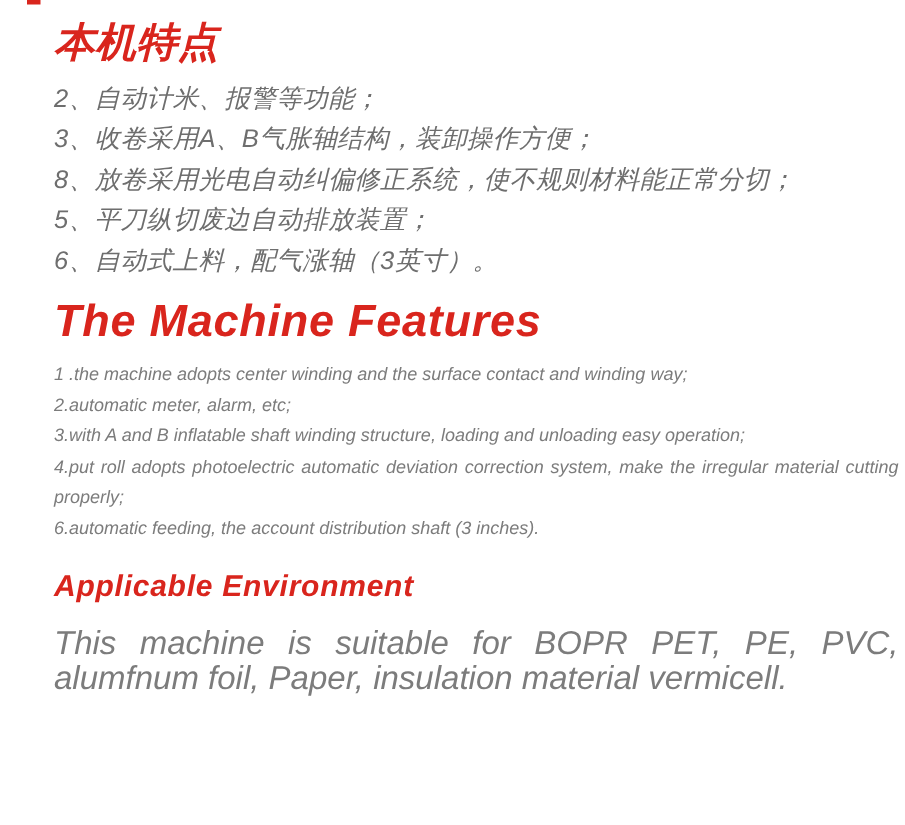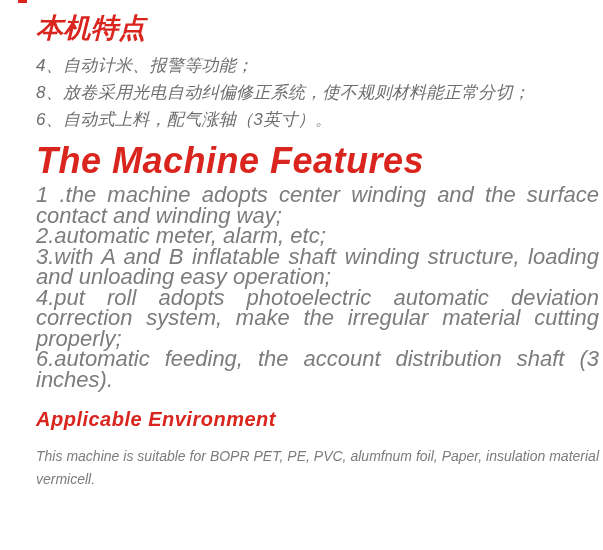--- a/index.html
+++ b/index.html
@@ -34,21 +34,21 @@
     margin: 0;
     padding: 0;
     letter-spacing: 0.5px;
   }
   .heading-cn {
     font-size: 27px;
     line-height: 30px;
     margin-top: 13px !important;
   }
   .heading-en-1 {
-    font-size: 36px;
+    font-size: 30px;
     line-height: 30px;
     margin-top: 13px !important;
   }
   .heading-en-2 {
     font-size: 20px;
     line-height: 30px;
     margin-top: 14px !important;
   }
   ul.feature-list {
     list-style: none;
@@ -58,46 +58,48 @@
   ul.cn-list {
     margin-top: 9px;
     color: #6e6e6e;
     font-size: 17px;
     line-height: 27px;
     letter-spacing: 0.3px;
   }
   ul.en-list {
     margin-top: 9px;
     color: #7c7c7c;
-    font-size: 22px;
+    font-size: 12px;
     line-height: 20.5px;
   }
   ul.en-list li {
     text-align: justify;
   }
   p.env-paragraph {
     margin: 11px 0 0 0;
     color: #7c7c7c;
-    font-size: 14px;
+    font-size: 22px;
     line-height: 23px;
     text-align: justify;
   }
 </style>
 </head>
 <body>
 
 <div class="top-red-mark"></div>
 
 <div class="page">
 
   <h1 class="section-heading heading-cn">本机特点</h1>
 
   <ul class="feature-list cn-list">
-    <li>4、自动计米、报警等功能；</li>
+    <li>2、自动计米、报警等功能；</li>
+    <li>3、收卷采用A、B气胀轴结构，装卸操作方便；</li>
     <li>8、放卷采用光电自动纠偏修正系统，使不规则材料能正常分切；</li>
+    <li>5、平刀纵切废边自动排放装置；</li>
     <li>6、自动式上料，配气涨轴（3英寸）。</li>
   </ul>
 
   <h1 class="section-heading heading-en-1">The Machine Features</h1>
 
   <ul class="feature-list en-list">
     <li>1 .the machine adopts center winding and the surface contact and winding way;</li>
     <li>2.automatic meter, alarm, etc;</li>
     <li>3.with A and B inflatable shaft winding structure, loading and unloading easy operation;</li>
     <li>4.put roll adopts photoelectric automatic deviation correction system, make the irregular material cutting properly;</li>

